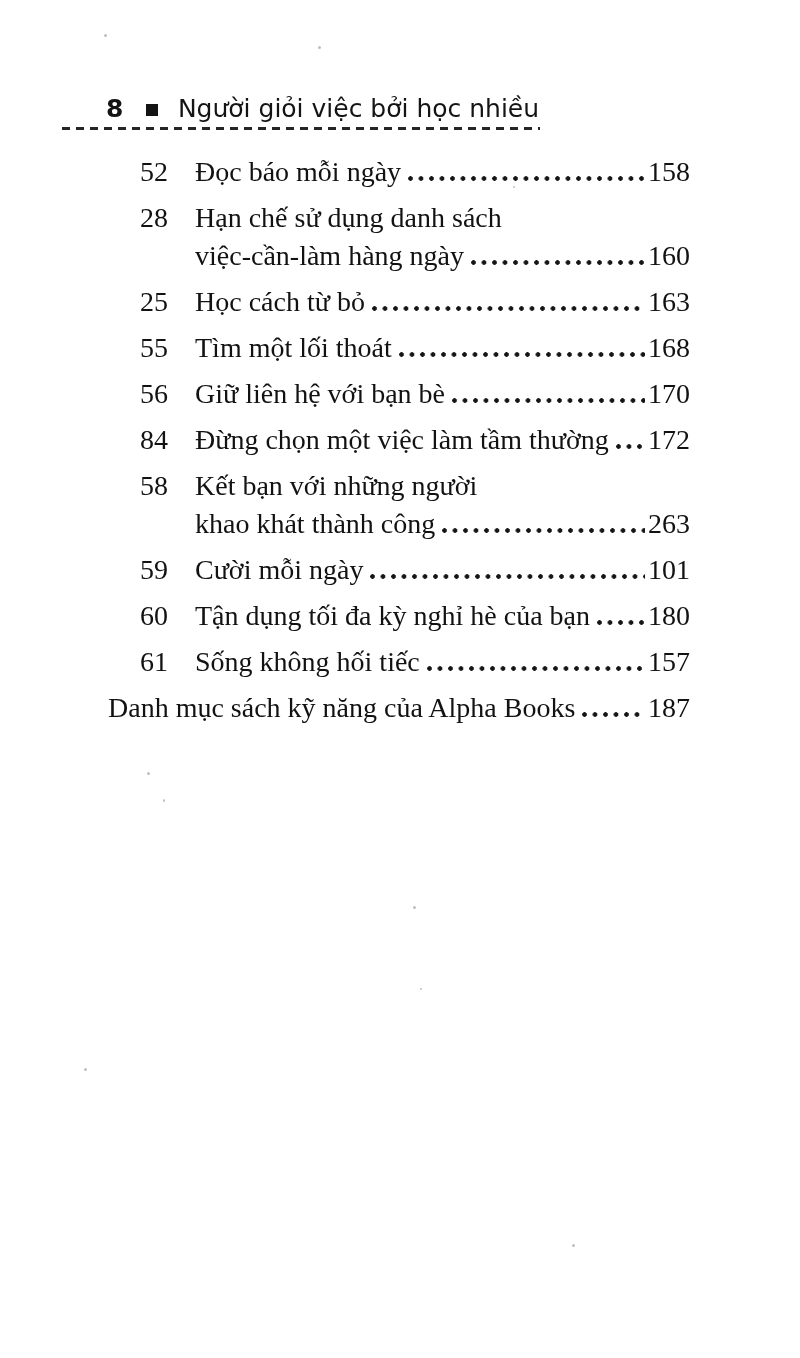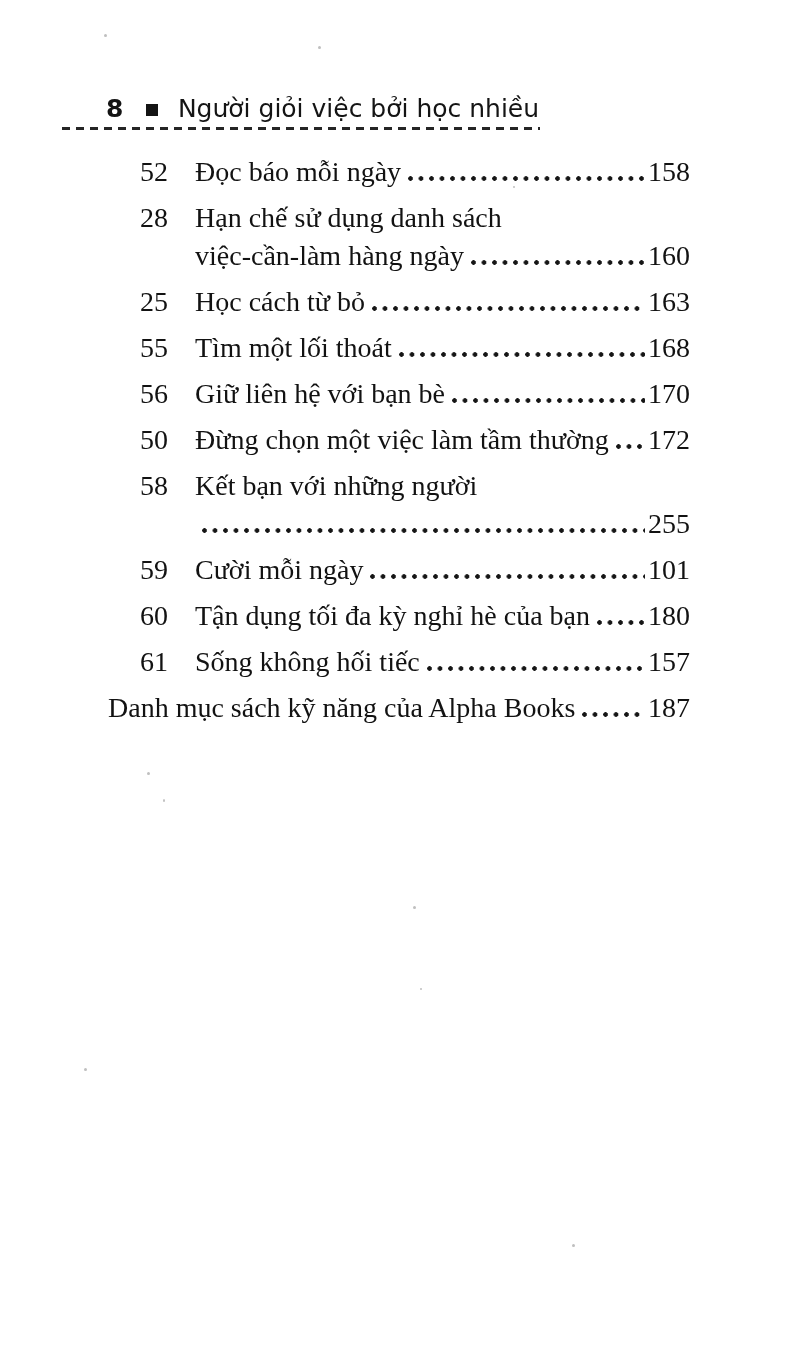--- a/index.html
+++ b/index.html
@@ -142,36 +142,37 @@
       <div class="toc-entry">
         <div class="toc-line">
     <span class="toc-num">56</span>
     <span class="toc-title">Giữ liên hệ với bạn bè</span>
     <span class="dot-leader"></span>
     <span class="toc-page">170</span>
   </div>
       </div>
       <div class="toc-entry">
         <div class="toc-line">
-    <span class="toc-num">50</span>
+    <span class="toc-num">84</span>
     <span class="toc-title">Đừng chọn một việc làm tầm thường</span>
     <span class="dot-leader"></span>
     <span class="toc-page">172</span>
   </div>
       </div>
       <div class="toc-entry">
         <div class="toc-line">
     <span class="toc-num">58</span>
     <span class="toc-title">Kết bạn với những người</span>
 
   </div>
         <div class="toc-line">
     <span class="toc-num"></span>
-    <span class="dot-leader"></span>
-    <span class="toc-page">255</span>
+    <span class="toc-title">khao khát thành công</span>
+    <span class="dot-leader"></span>
+    <span class="toc-page">263</span>
   </div>
       </div>
       <div class="toc-entry">
         <div class="toc-line">
     <span class="toc-num">59</span>
     <span class="toc-title">Cười mỗi ngày</span>
     <span class="dot-leader"></span>
     <span class="toc-page">101</span>
   </div>
       </div>

